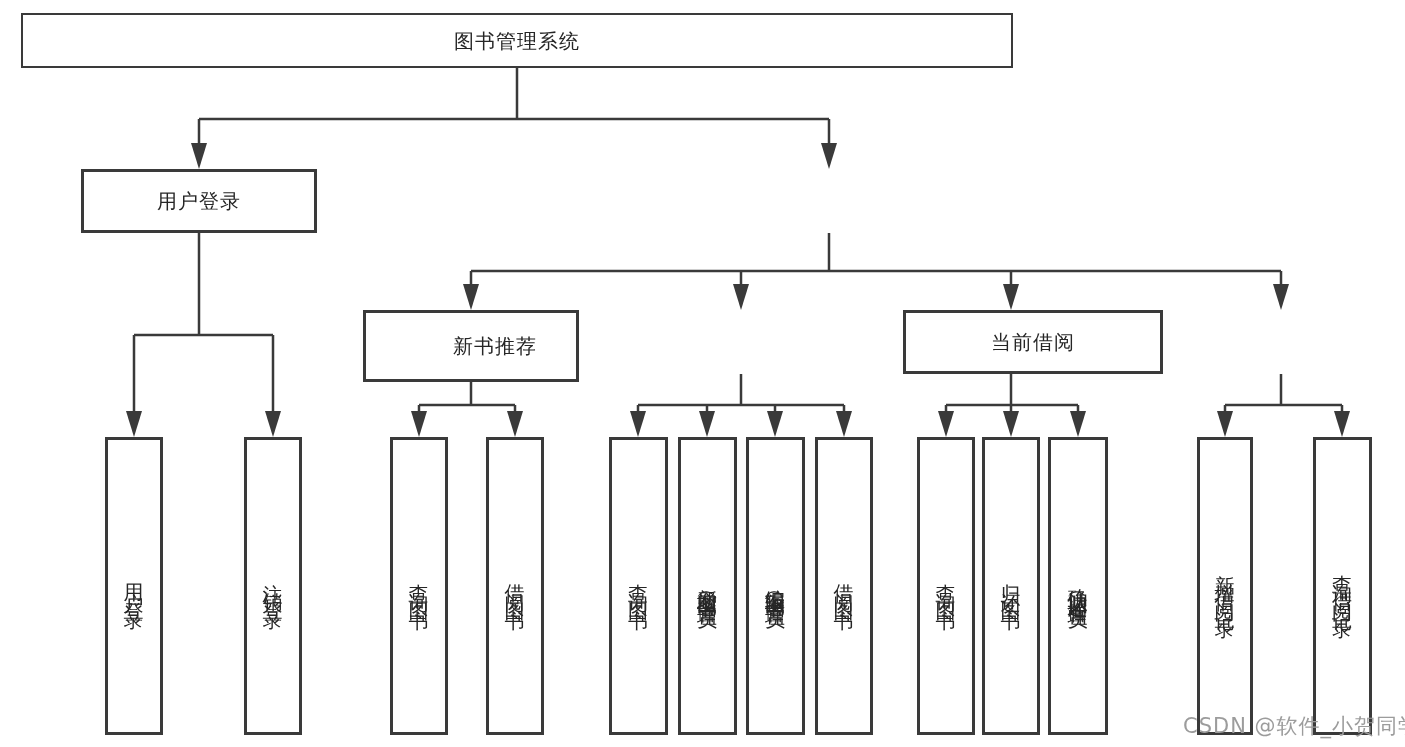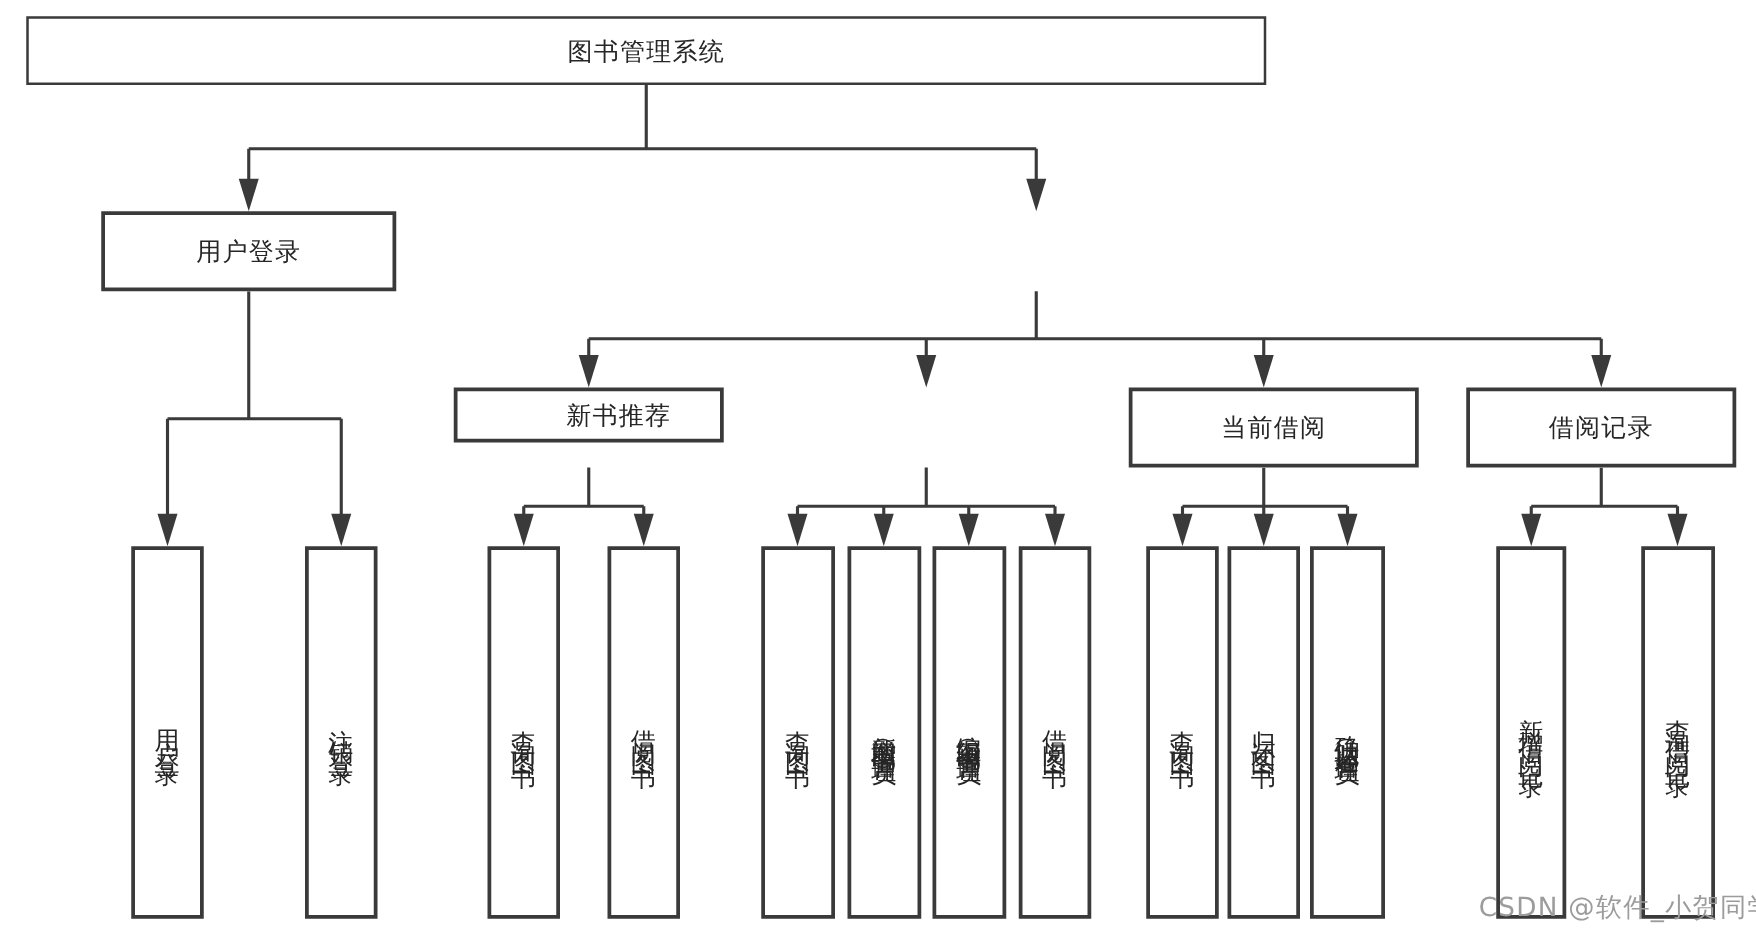--- a/index.html
+++ b/index.html
@@ -32,23 +32,23 @@
     writing-mode:vertical-rl;
     text-orientation:mixed;
     letter-spacing:9px;
     white-space:normal;
   }
   .vbox.tight{letter-spacing:3px;}
   
   #n-root{left:21px;top:13px;width:992px;height:55px;}
   #n-user-login{left:81px;top:169px;width:236px;height:64px;}
   #n-book-mgmt{left:712px;top:169px;width:235px;height:64px;}
-  #n-new-book{left:363px;top:310px;width:216px;height:44px;padding-left:48px;}
+  #n-new-book{left:363px;top:310px;width:216px;height:72px;padding-left:48px;}
   #n-book-borrow{left:633px;top:310px;width:216px;height:64px;}
-  #n-current-borrow{left:903px;top:310px;width:232px;height:64px;}
+  #n-current-borrow{left:903px;top:310px;width:260px;height:64px;}
   #n-borrow-record{left:1173px;top:310px;width:216px;height:64px;}
   .leaf{top:437px;height:298px;}
   #l-u1{left:105px;width:58px;}
   #l-u2{left:244px;width:58px;}
   #l-n1{left:390px;width:58px;}
   #l-n2{left:486px;width:58px;}
   #l-b1{left:609px;width:59px;}
   #l-b2{left:678px;width:59px;}
   #l-b3{left:746px;width:59px;}
   #l-b4{left:815px;width:58px;}
@@ -117,21 +117,20 @@
       <polygon points="1334,411 1350,411 1342,437"></polygon>
     </g>
   </svg>
 
   <div class="box root hbox" id="n-root">图书管理系统</div>
 
   <div class="box hbox" id="n-user-login">用户登录</div>
 
   <div class="box hbox" id="n-new-book">新书推荐</div>
   <div class="box hbox" id="n-current-borrow">当前借阅</div>
-  <div class="box hbox" id="n-borrow-record">借阅记录</div>
 
   <div class="box vbox leaf" id="l-u1">用户登录</div>
   <div class="box vbox leaf" id="l-u2">注销登录</div>
 
   <div class="box vbox leaf" id="l-n1">查询图书</div>
   <div class="box vbox leaf" id="l-n2">借阅图书</div>
 
   <div class="box vbox leaf" id="l-b1">查询图书</div>
   <div class="box vbox leaf tight" id="l-b2">新增图书（管理员）</div>
   <div class="box vbox leaf tight" id="l-b3">编辑图书（管理员）</div>

